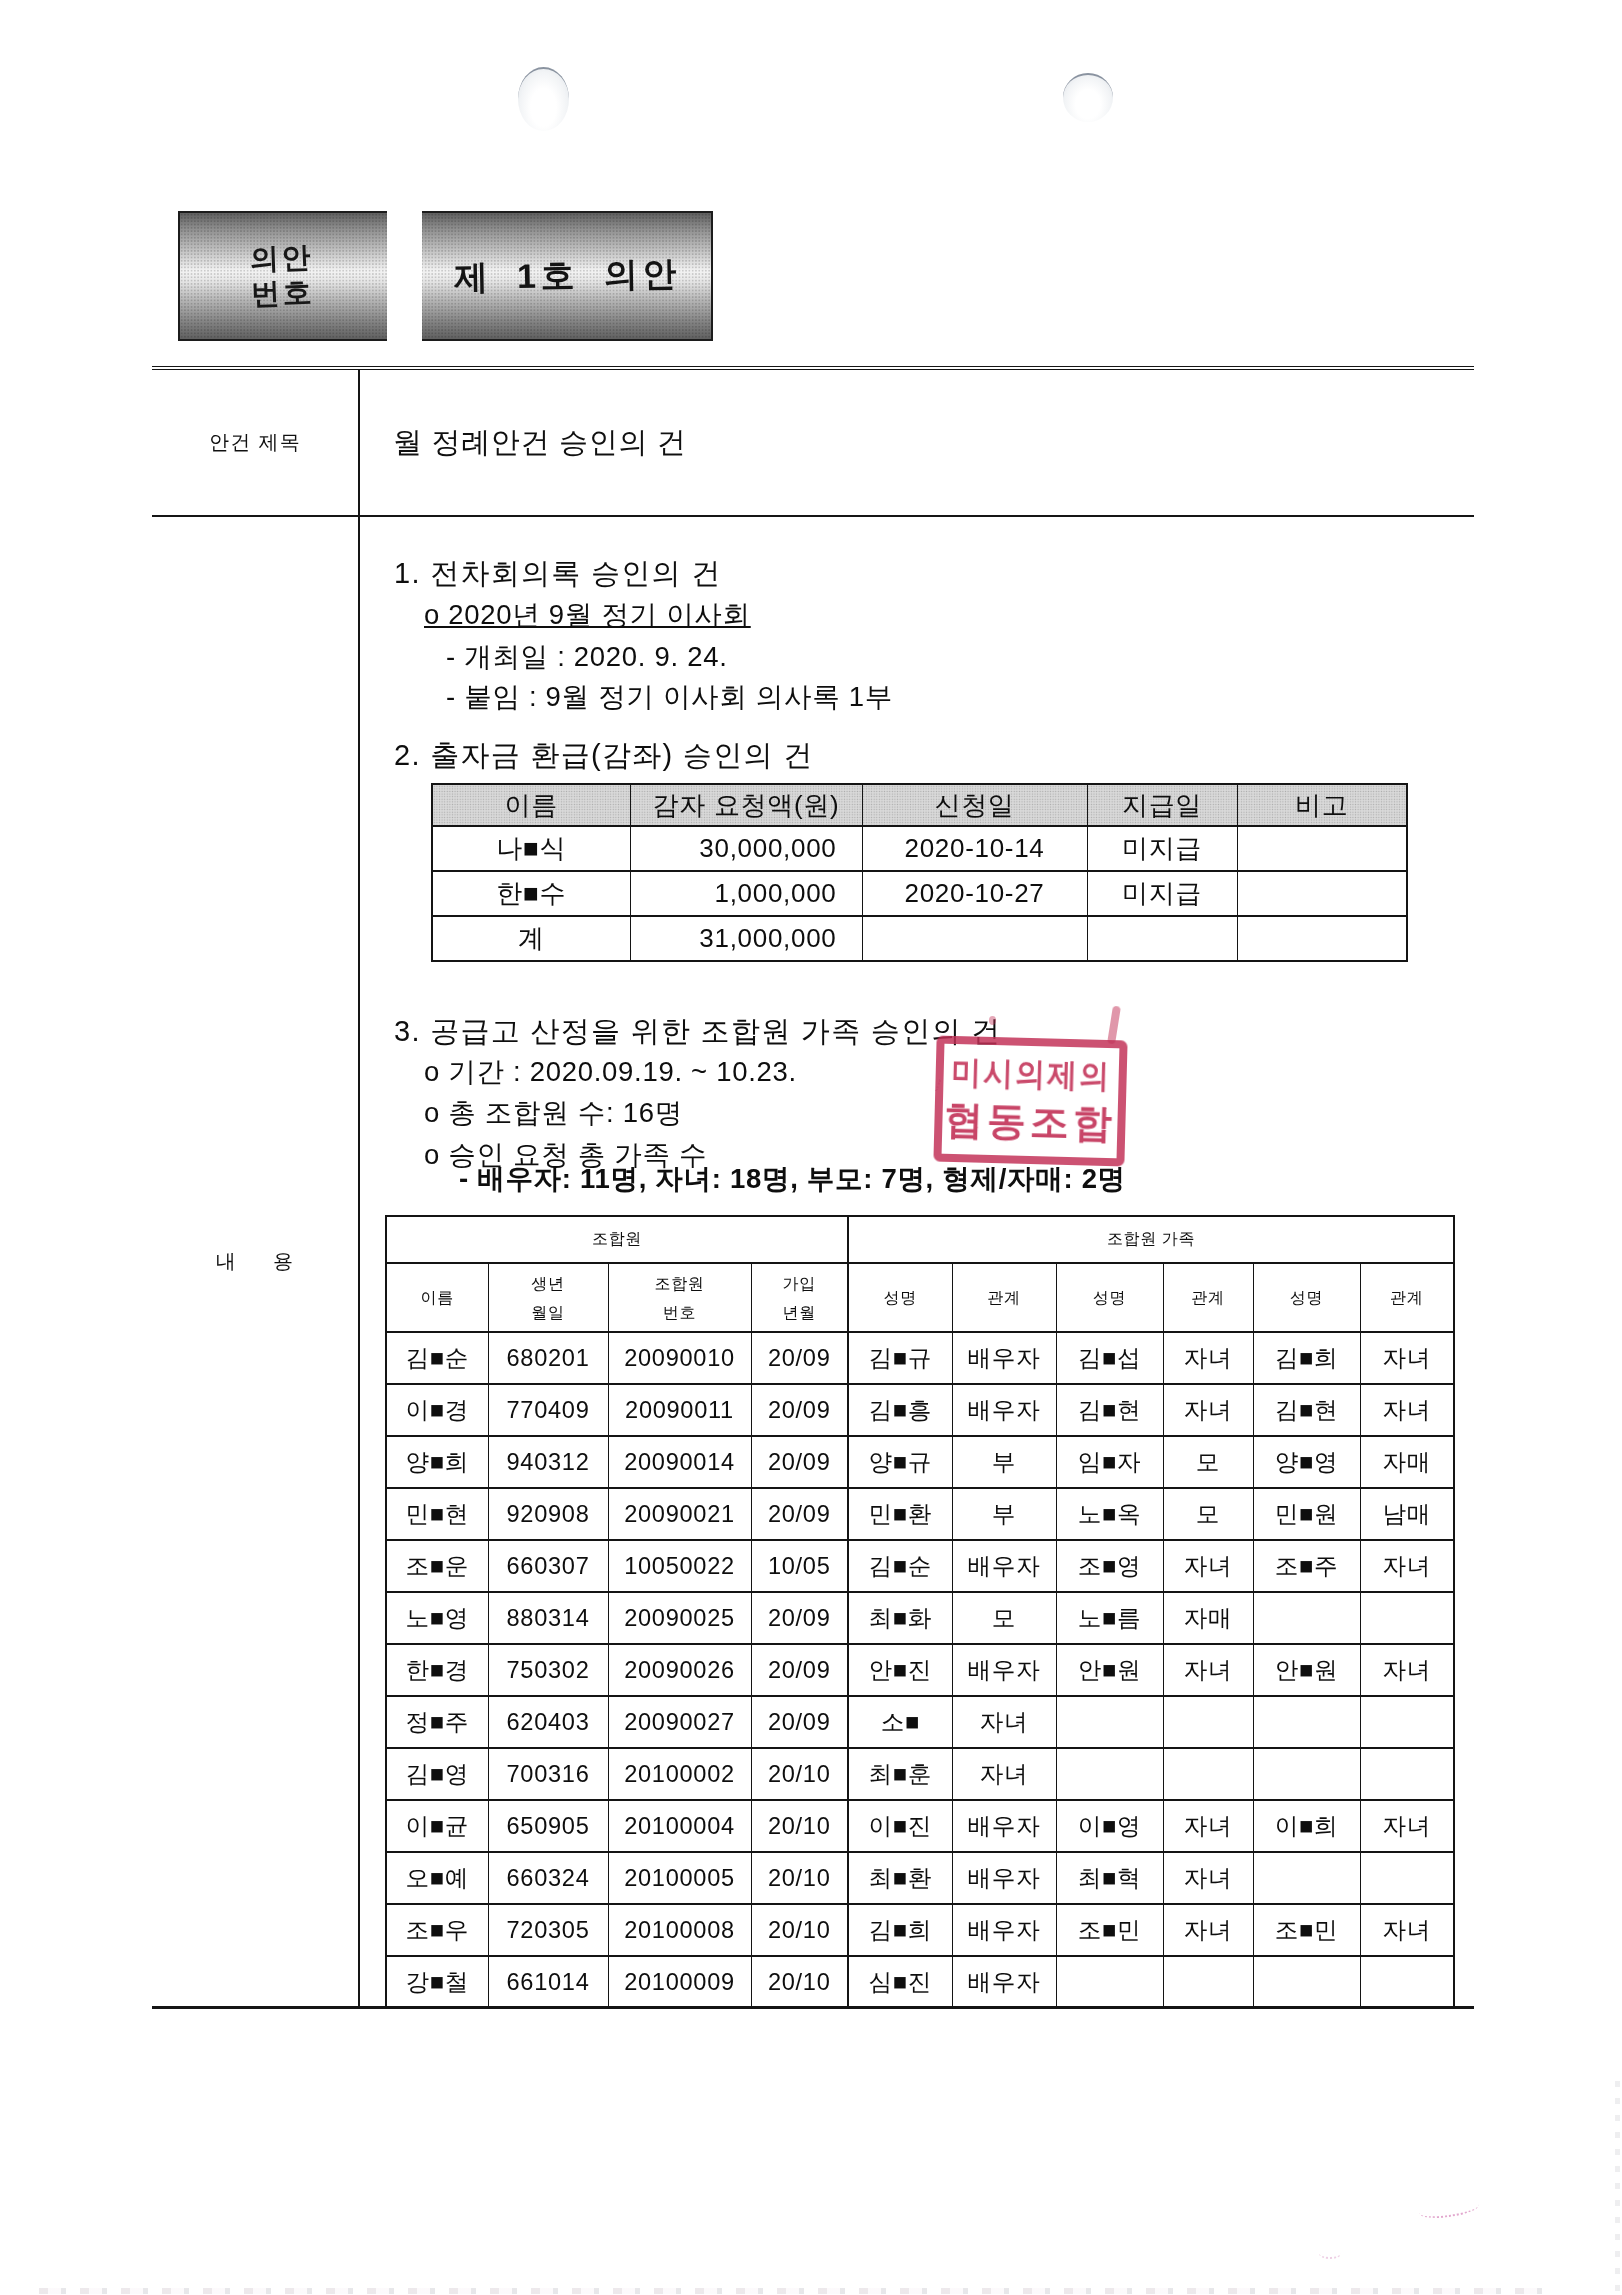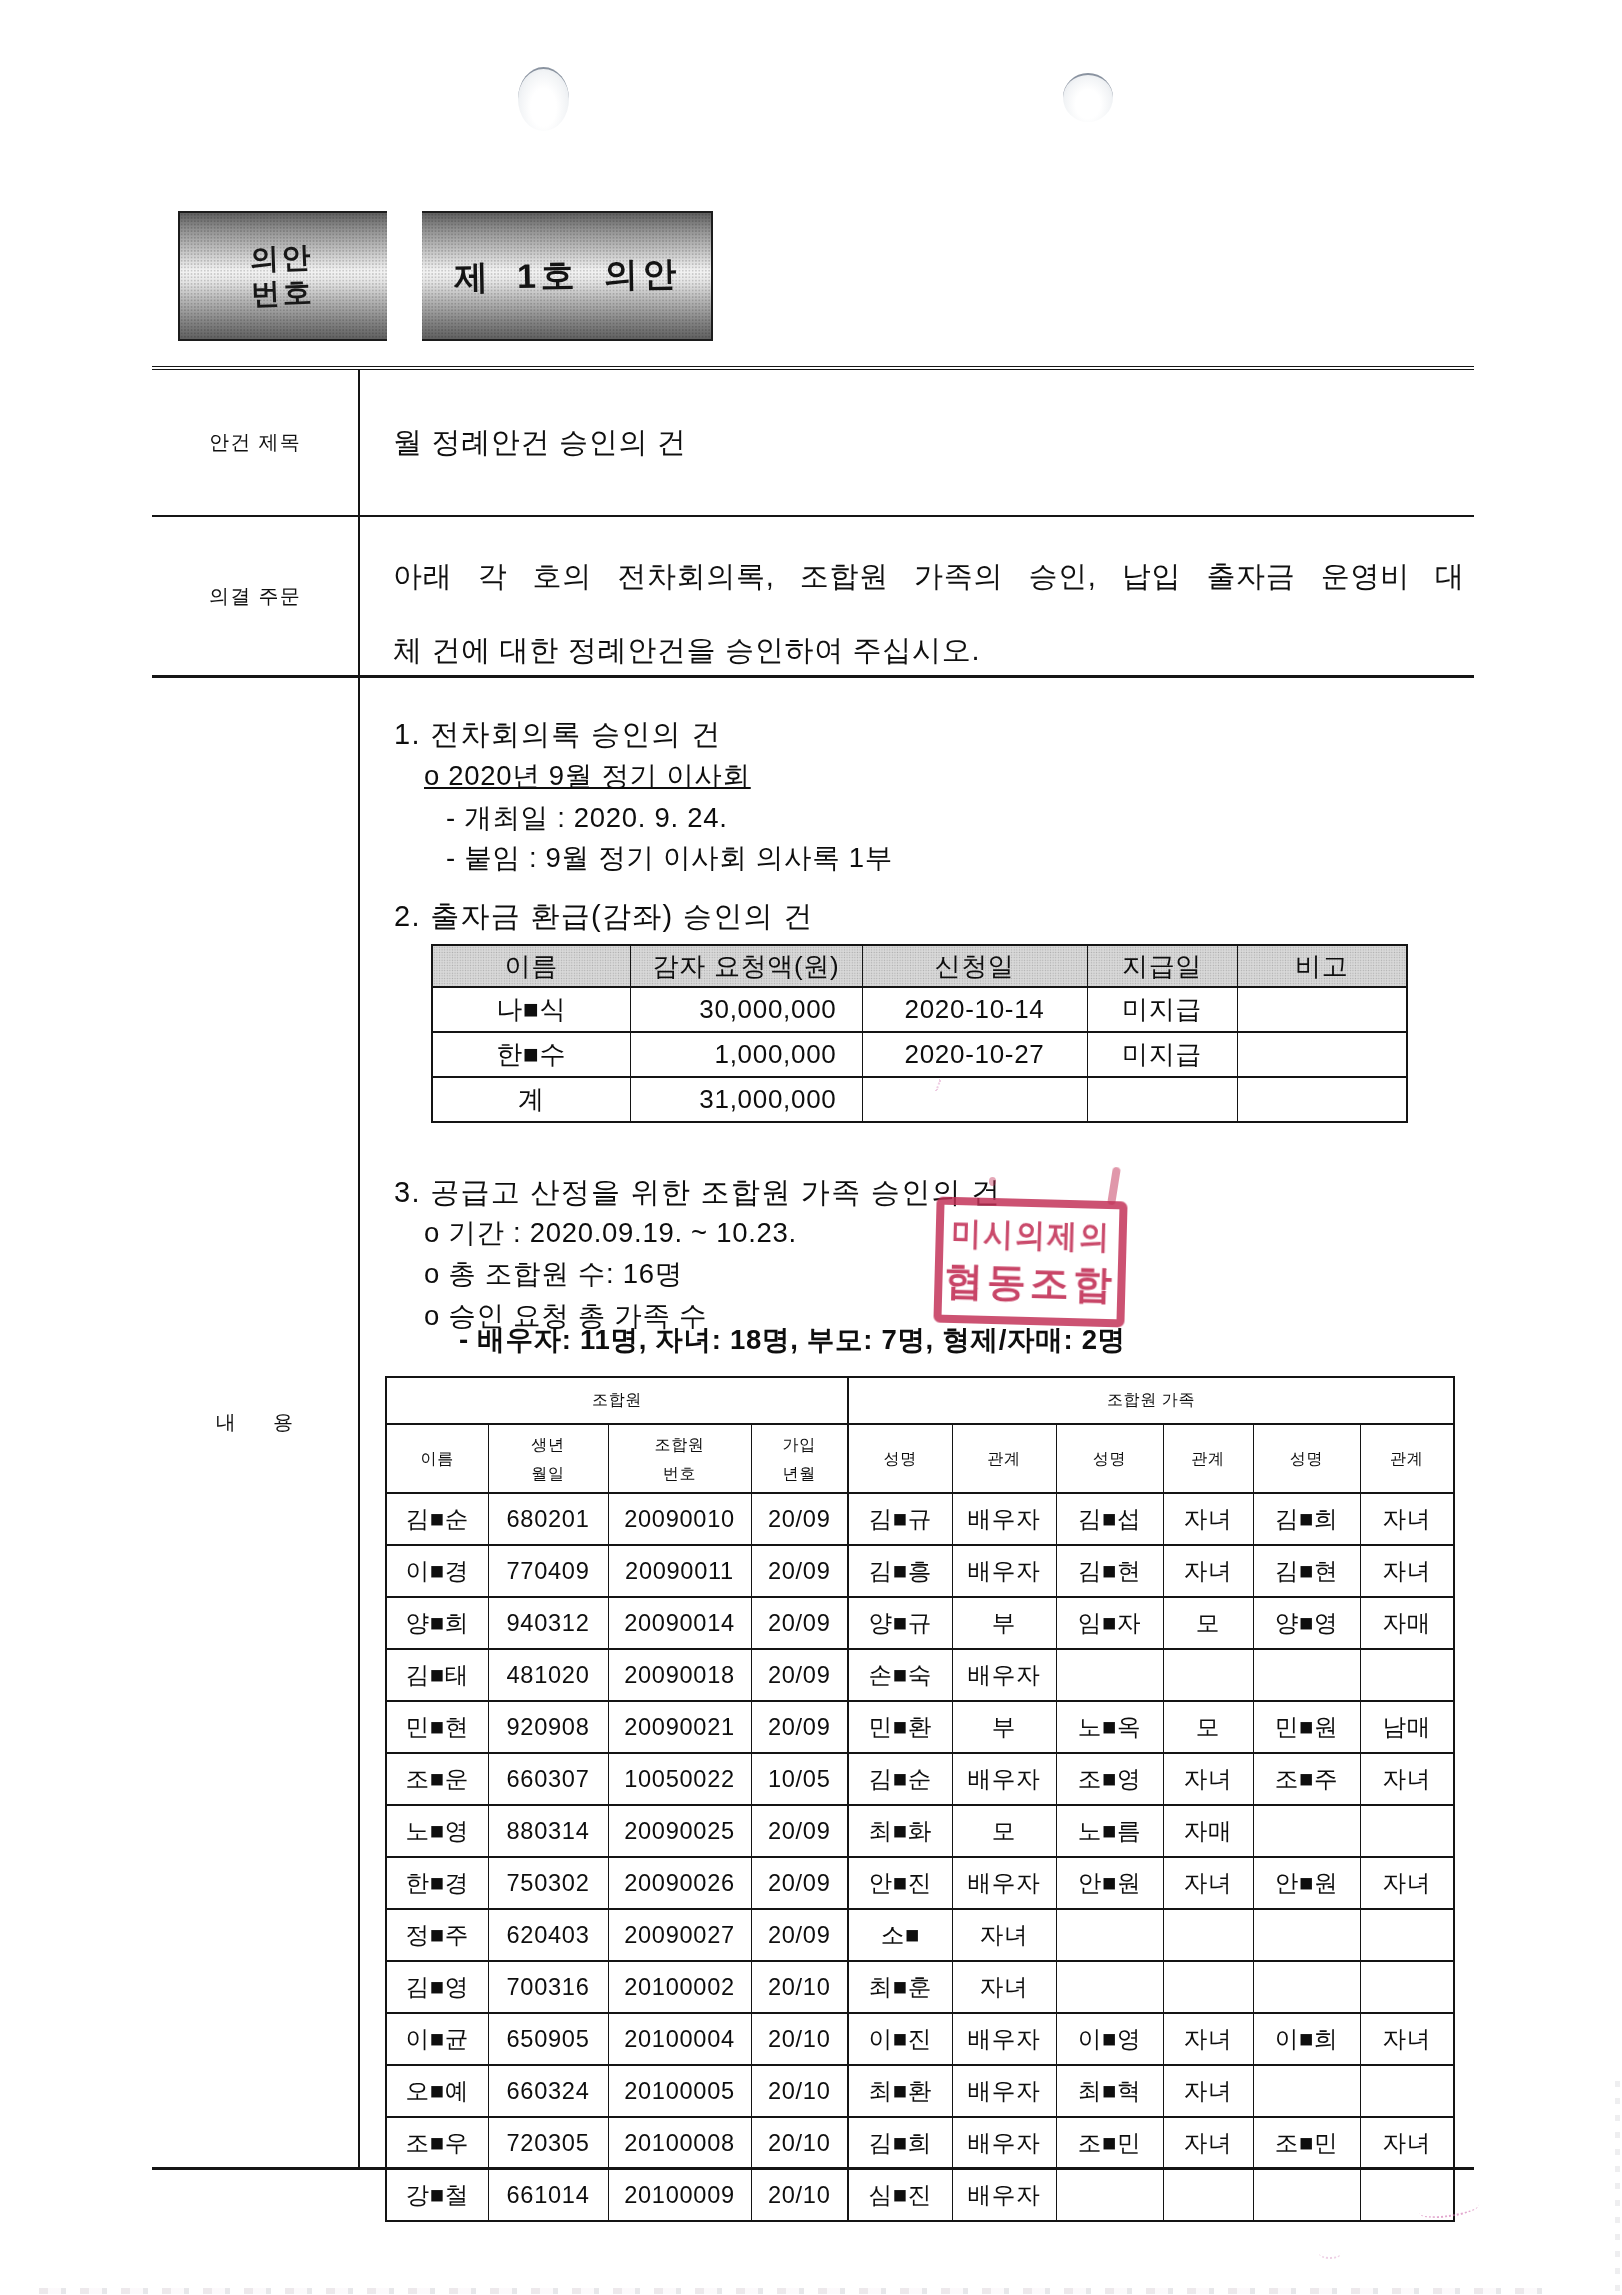--- a/index.html
+++ b/index.html
@@ -116,29 +116,20 @@
     <div class="agenda-title">제 1호 의안</div>
   </div>
 
   <div class="doc">
 
     <div class="doc-row row-title">
       <div class="doc-label">안건 제목</div>
       <div class="doc-value title-value">월 정례안건 승인의 건</div>
     </div>
 
-    <div class="doc-row row-order">
-      <div class="doc-label">의결 주문</div>
-      <div class="doc-value">
-        <div class="order-text">
-          <div class="order-line1">아래 각 호의 전차회의록, 조합원 가족의 승인, 납입 출자금 운영비 대</div>
-          <div>체 건에 대한 정례안건을 승인하여 주십시오.</div>
-        </div>
-      </div>
-    </div>
 
     <div class="doc-row row-content">
       <div class="doc-label label-content">내  용</div>
       <div class="doc-value">
 
         <div class="cline sec-title" style="left:34px;top:37px;">1. 전차회의록 승인의 건</div>
         <div class="cline" style="left:64px;top:80px;text-decoration:underline;">o 2020년 9월 정기 이사회</div>
         <div class="cline" style="left:86px;top:122px;">- 개최일 : 2020. 9. 24.</div>
         <div class="cline" style="left:86px;top:162px;">- 붙임 : 9월 정기 이사회 의사록 1부</div>
 
@@ -264,32 +255,20 @@
                 <td>20090014</td>
                 <td>20/09</td>
                 <td class="sep">양■규</td>
                 <td>부</td>
                 <td>임■자</td>
                 <td>모</td>
                 <td>양■영</td>
                 <td>자매</td>
               </tr>
               <tr>
-                <td>김■태</td>
-                <td>481020</td>
-                <td>20090018</td>
-                <td>20/09</td>
-                <td class="sep">손■숙</td>
-                <td>배우자</td>
-                <td></td>
-                <td></td>
-                <td></td>
-                <td></td>
-              </tr>
-              <tr>
                 <td>민■현</td>
                 <td>920908</td>
                 <td>20090021</td>
                 <td>20/09</td>
                 <td class="sep">민■환</td>
                 <td>부</td>
                 <td>노■옥</td>
                 <td>모</td>
                 <td>민■원</td>
                 <td>남매</td>

